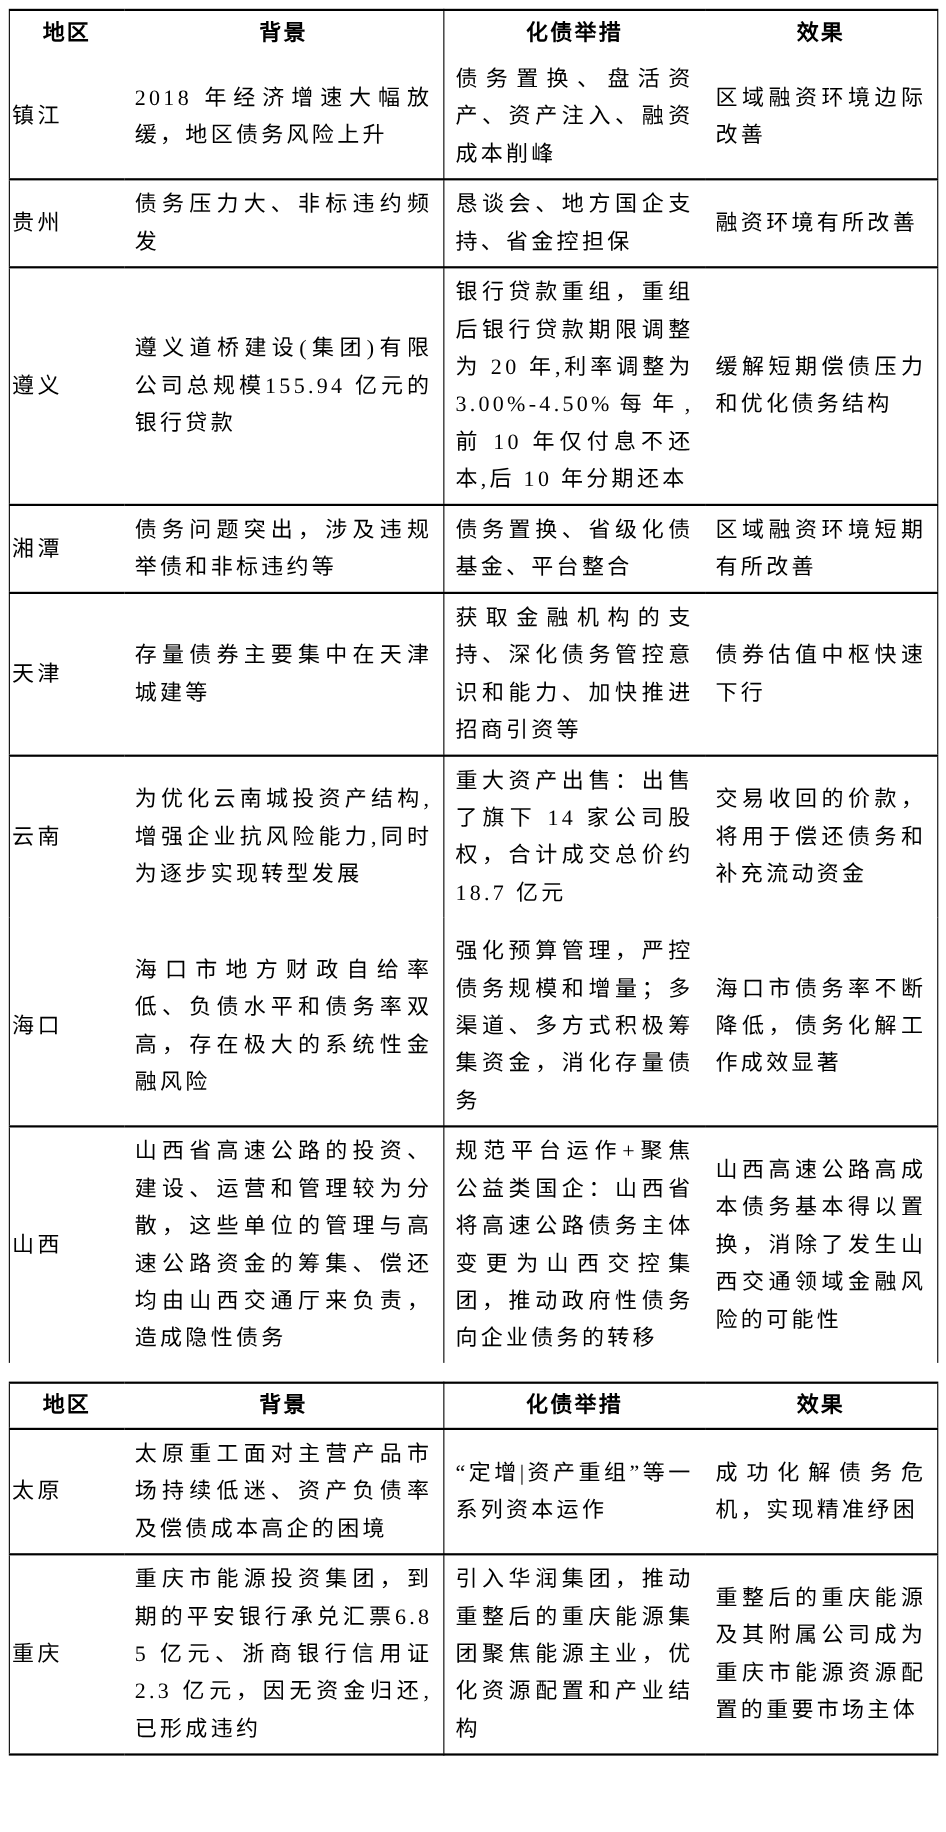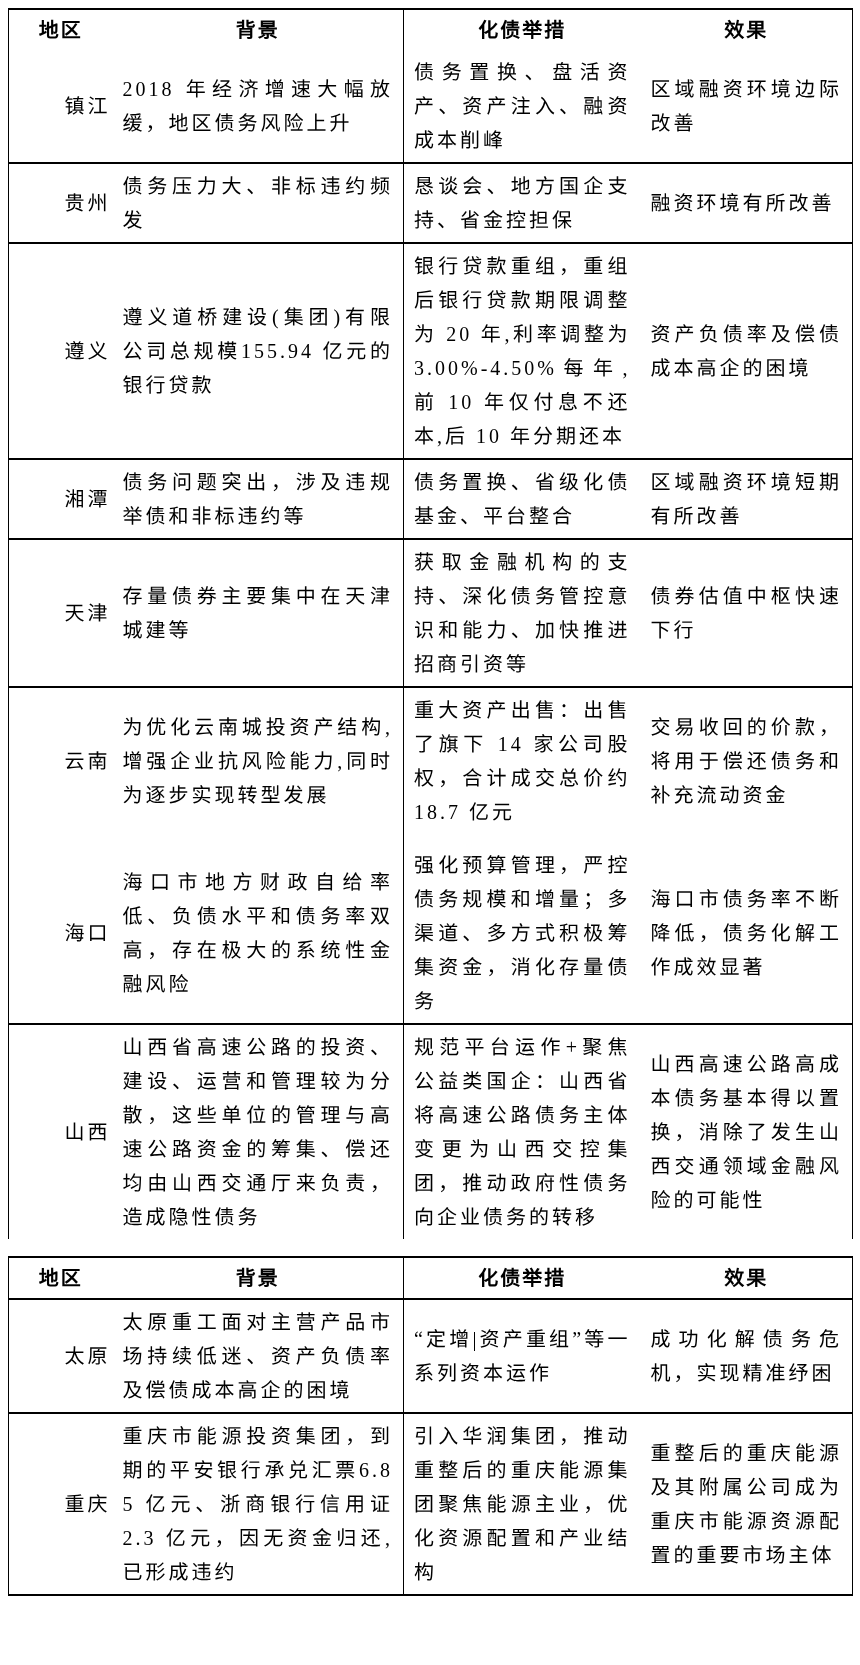--- a/index.html
+++ b/index.html
@@ -42,21 +42,21 @@
     font-weight: bold;
     text-align: center;
     padding: 3px 4px;
     letter-spacing: 2px;
   }
   .debt-table td {
     text-align: justify;
     text-justify: inter-character;
   }
   .debt-table td.region-cell {
-    text-align: right;
+    text-align: left;
     padding-left: 2px;
     padding-right: 2px;
   }
   
   .debt-table th:nth-child(2),
   .debt-table td:nth-child(2) {
     border-right: 1.5px solid #000;
     margin-top: 16px;
   }
   
@@ -103,21 +103,21 @@
         <tr>
           <td class="region-cell">贵州</td>
           <td>债务压力大、非标违约频发</td>
           <td>恳谈会、地方国企支持、省金控担保</td>
           <td>融资环境有所改善</td>
         </tr>
         <tr>
           <td class="region-cell">遵义</td>
           <td>遵义道桥建设(集团)有限公司总规模155.94 亿元的银行贷款</td>
           <td>银行贷款重组，重组后银行贷款期限调整为 20 年,利率调整为3.00%-4.50%每年,前 10 年仅付息不还本,后 10 年分期还本</td>
-          <td>资产负债率及偿债成本高企的困境</td>
+          <td>缓解短期偿债压力和优化债务结构</td>
         </tr>
         <tr>
           <td class="region-cell">湘潭</td>
           <td>债务问题突出，涉及违规举债和非标违约等</td>
           <td>债务置换、省级化债基金、平台整合</td>
           <td>区域融资环境短期有所改善</td>
         </tr>
         <tr>
           <td class="region-cell">天津</td>
           <td>存量债券主要集中在天津城建等</td>

